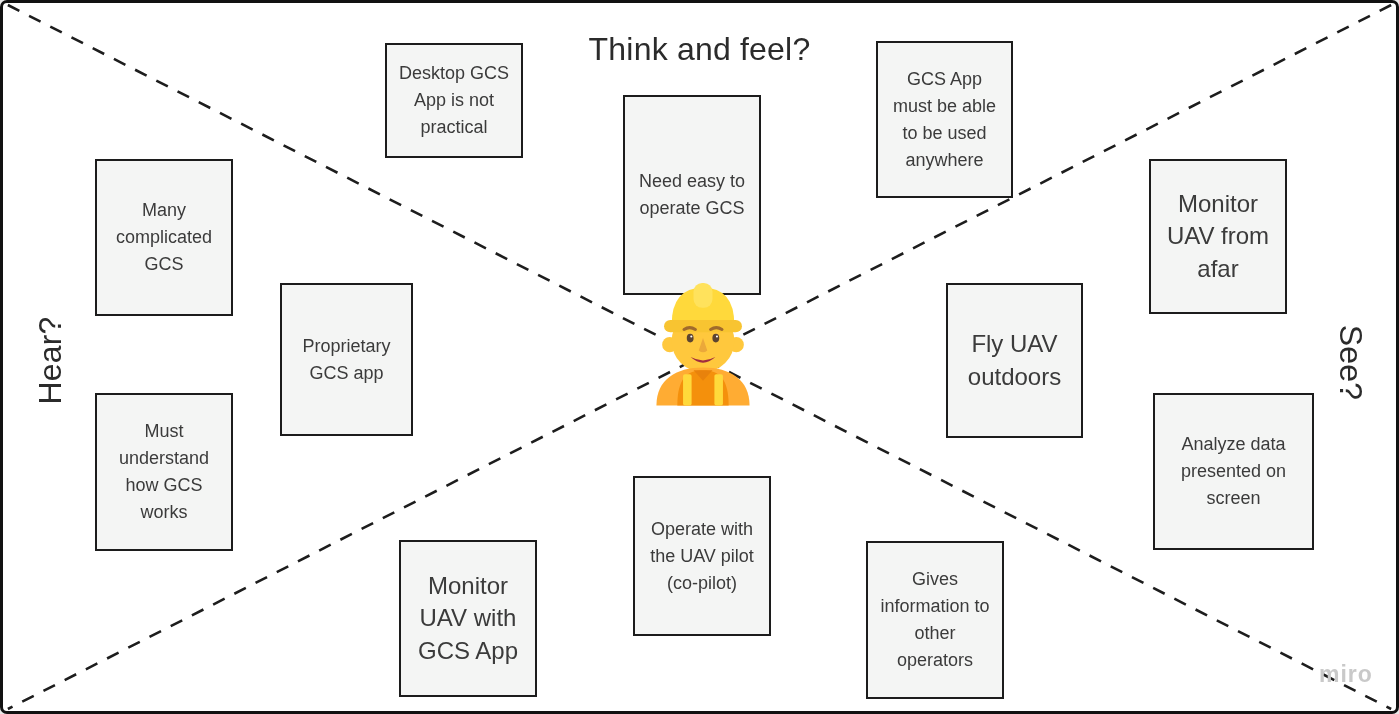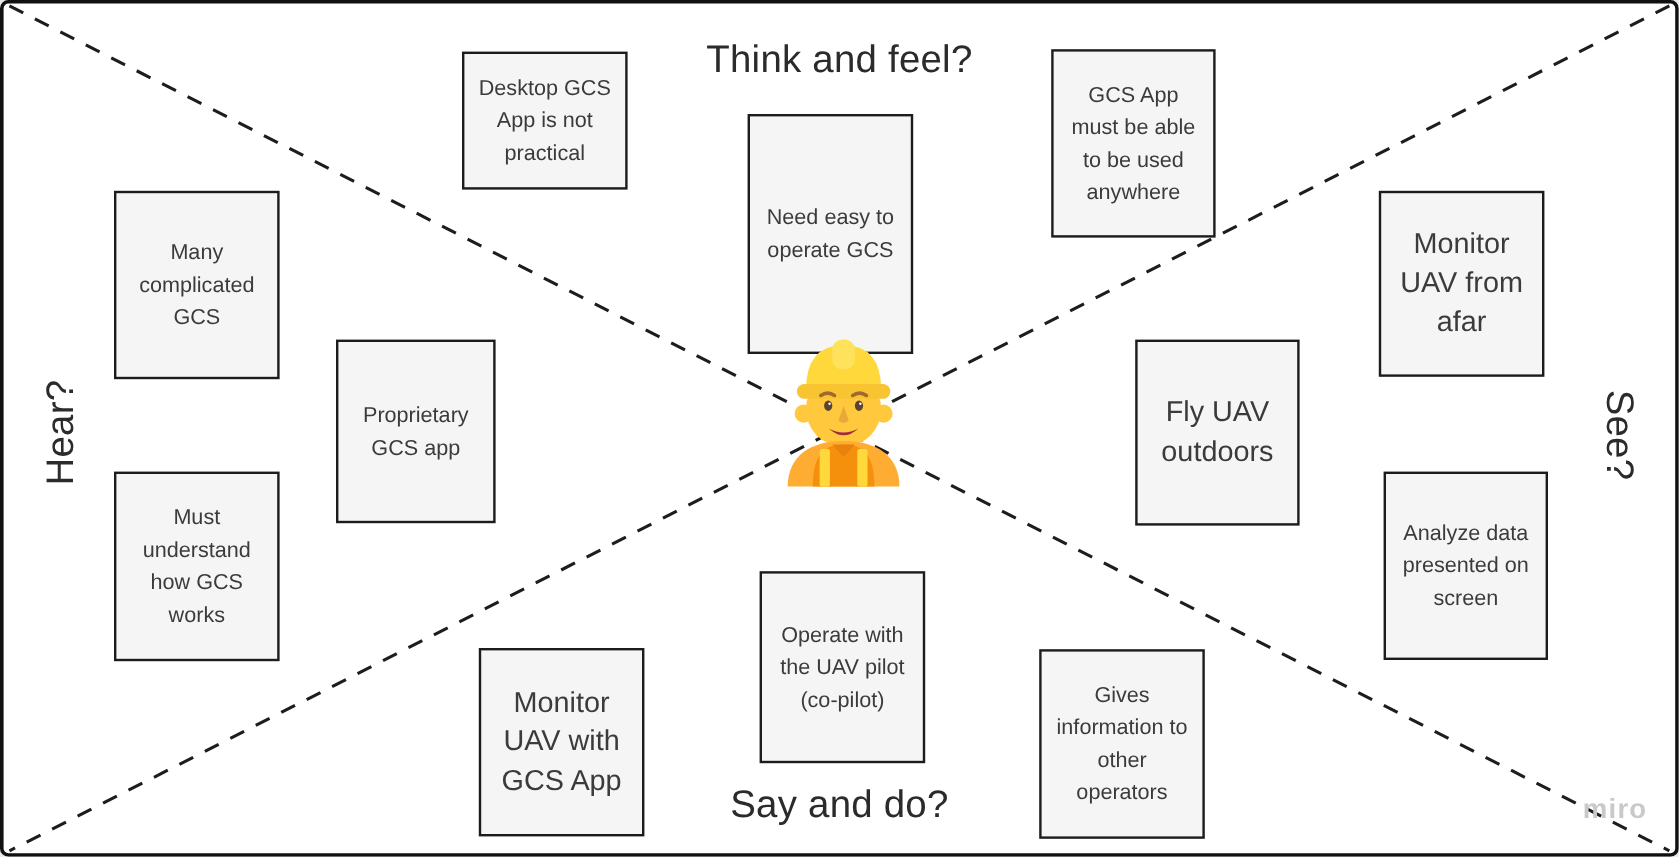--- a/index.html
+++ b/index.html
@@ -43,21 +43,20 @@
 <body>
 
 <div class="board">
 
   <svg class="diag-svg" viewBox="0 0 1399 714">
     <line class="diag" x1="2" y1="2" x2="1397" y2="712" stroke="#1d1d1d" stroke-width="2.6" stroke-dasharray="13 11"></line>
     <line class="diag" x1="1397" y1="2" x2="2" y2="712" stroke="#1d1d1d" stroke-width="2.6" stroke-dasharray="13 11"></line>
   </svg>
 
   <div class="quad-title top">Think and feel?</div>
-  <div class="quad-title bottom">Say and do?</div>
   <div class="quad-title left">Hear?</div>
   <div class="quad-title right">See?</div>
 
   <div id="notes-layer">
       <div class="note" style="left: 382px; top: 40px; width: 138px; height: 115px; font-size: 18px;">
         <span>Desktop GCS App is not practical</span>
       </div>
       <div class="note" style="left: 620px; top: 92px; width: 138px; height: 200px; font-size: 18px;">
         <span>Need easy to operate GCS</span>
       </div>
@@ -72,21 +71,21 @@
       </div>
       <div class="note" style="left: 92px; top: 390px; width: 138px; height: 158px; font-size: 18px;">
         <span>Must understand how GCS works</span>
       </div>
       <div class="note big" style="left: 1146px; top: 156px; width: 138px; height: 155px; font-size: 24px;">
         <span>Monitor UAV from afar</span>
       </div>
       <div class="note big" style="left: 943px; top: 280px; width: 137px; height: 155px; font-size: 24px;">
         <span>Fly UAV outdoors</span>
       </div>
-      <div class="note" style="left: 1150px; top: 390px; width: 137px; height: 157px; font-size: 18px;">
+      <div class="note" style="left: 1150px; top: 390px; width: 161px; height: 157px; font-size: 18px;">
         <span>Analyze data presented on screen</span>
       </div>
       <div class="note big" style="left: 396px; top: 537px; width: 138px; height: 157px; font-size: 24px;">
         <span>Monitor UAV with GCS App</span>
       </div>
       <div class="note" style="left: 630px; top: 473px; width: 138px; height: 160px; font-size: 18px;">
         <span>Operate with the UAV pilot (co-pilot)</span>
       </div>
       <div class="note" style="left: 863px; top: 538px; width: 138px; height: 158px; font-size: 18px;">
         <span>Gives information to other operators</span>

